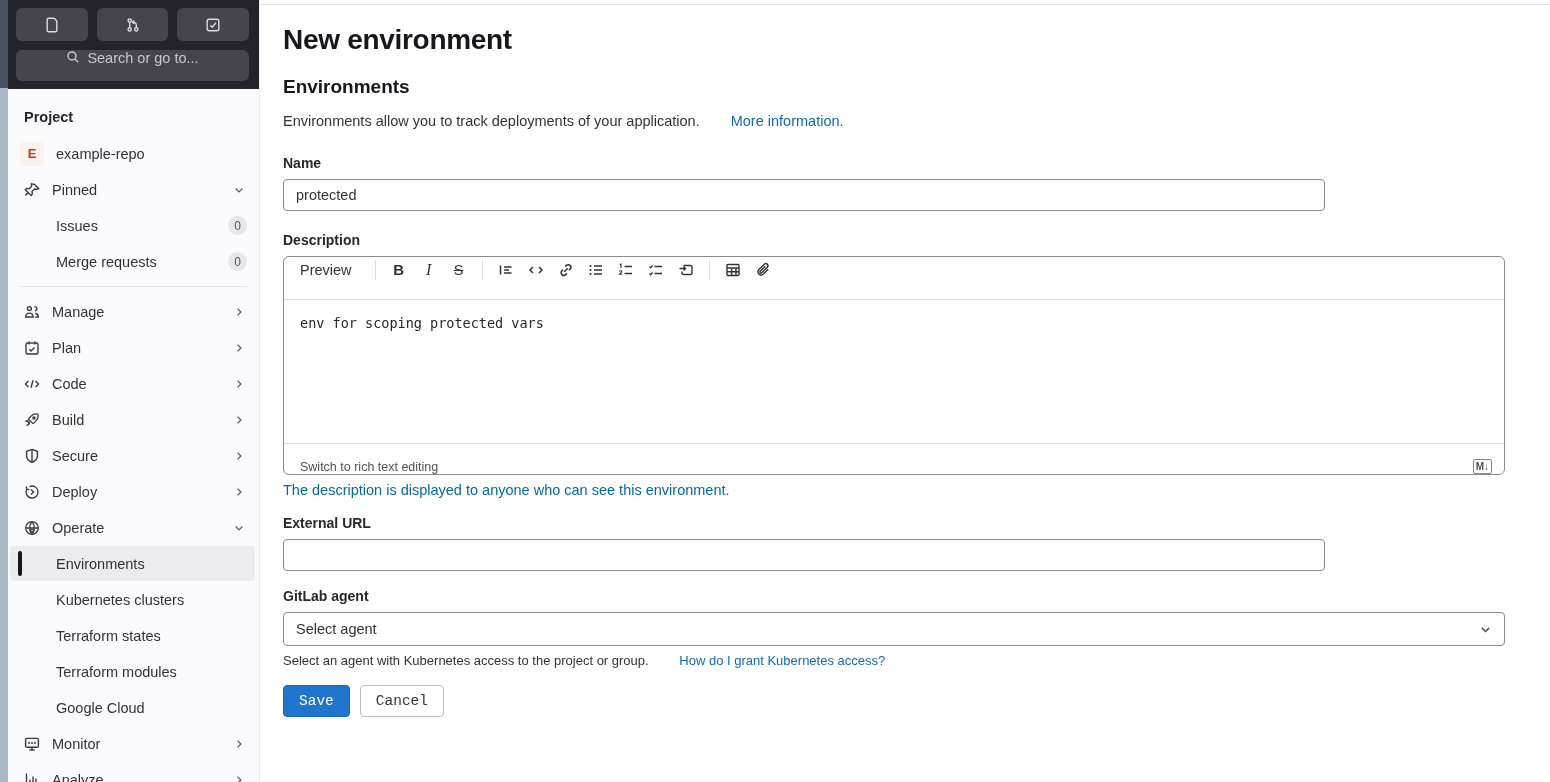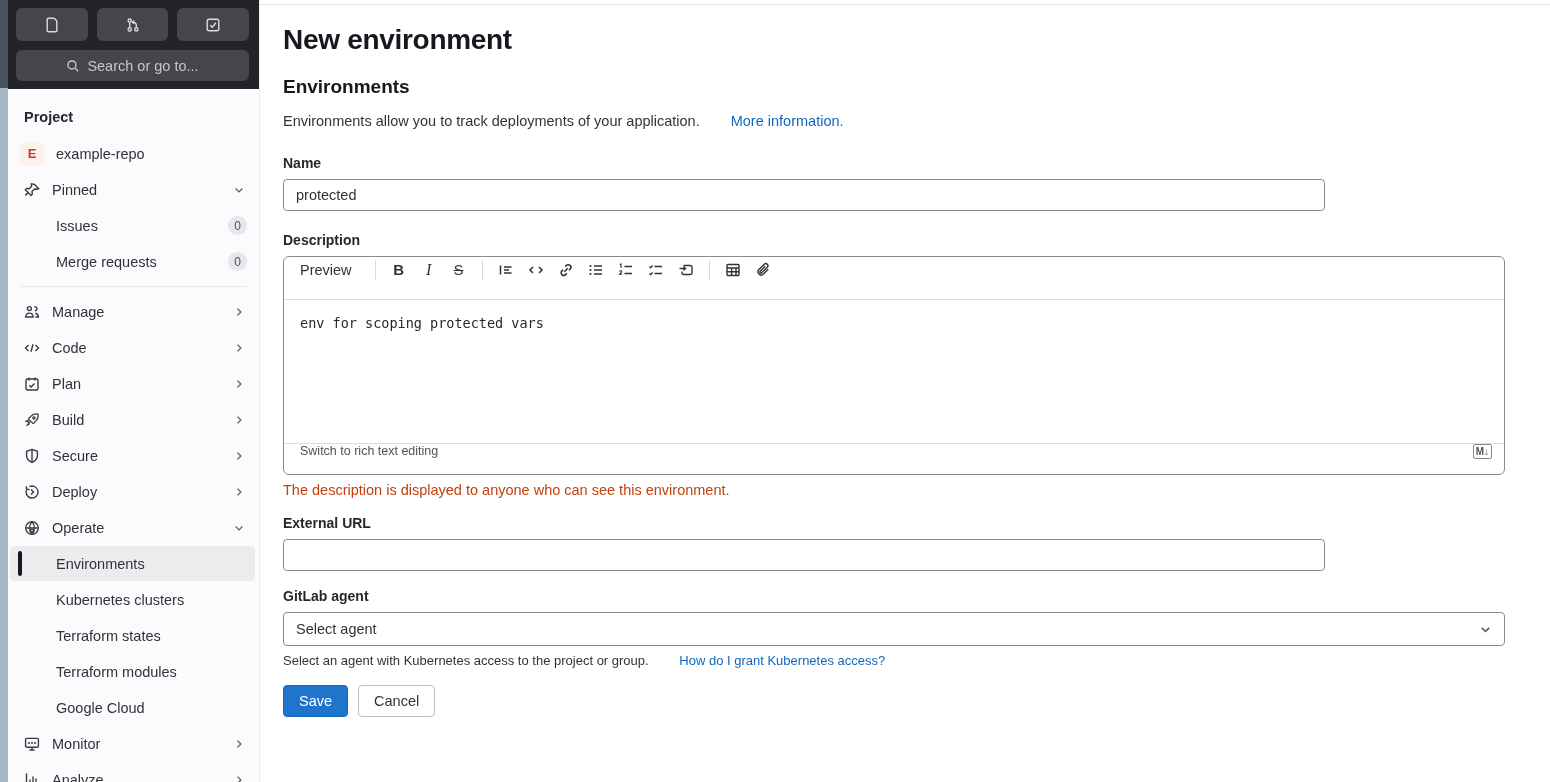--- a/index.html
+++ b/index.html
@@ -12,21 +12,21 @@
   .edge-strip { width:8px; height:782px; flex:0 0 8px;
     background:linear-gradient(to bottom, #47525e 0px, #47525e 88px, #a9b8c7 88px, #a9b8c7 100%); }
 
   
   .sidebar { width:252px; flex:0 0 252px; background:#fbfafd; display:flex; flex-direction:column;
     border-right:1px solid #ececef; }
   .sidebar-top { background:#242329; padding:8px 10px 8px 8px; }
   .topbar-buttons { display:flex; gap:9px; margin-bottom:9px; }
   .topbar-btn { flex:1; height:33px; background:#46454b; border-radius:6px;
     display:flex; align-items:center; justify-content:center; color:#dcdcde; cursor:pointer; }
-  .searchbar { height:31px; background:#46454b; border-radius:6px; display:flex; align-items:center;
+  .searchbar { height:31px; background:#46454b; border-radius:6px; display:flex; align-items:flex-start;
     justify-content:center; gap:7px; color:#c7c6ca; font-size:14.5px; cursor:pointer; }
 
   .sidebar-scroll { padding:6px 0 0 0; }
   .section-label { font-weight:bold; font-size:14.5px; color:#28272d; padding:14px 16px 10px 16px; }
 
   .side-row { display:flex; align-items:center; height:35px; padding:0 12px 0 16px; gap:12px;
     font-size:14.5px; color:#333238; cursor:pointer; position:relative; margin:1px 0; }
   .side-row .row-icon { width:16px; height:16px; flex:0 0 16px; color:#3b3a40; display:flex; }
   .side-row .row-label { flex:1; white-space:nowrap; overflow:hidden; }
   .side-row .chev { color:#626168; display:flex; margin-right:2px; }
@@ -64,37 +64,37 @@
   .md-preview-label { font-size:14.5px; color:#333238; margin-right:14px; cursor:pointer; }
   .tb-sep { width:1px; height:20px; background:#dcdcde; margin:0 7px; }
   .tb-btn { width:26px; height:26px; display:flex; align-items:center; justify-content:center;
     color:#333238; border-radius:4px; cursor:pointer; margin:0 1px; }
   .tb-glyph-b { font-weight:bold; font-size:15px; }
   .tb-glyph-i { font-style:italic; font-family:"Liberation Serif",serif; font-size:16px; }
   .tb-glyph-s { text-decoration:line-through; font-size:14.5px; }
   .md-body { display:block; width:100%; height:143px; border:none; resize:none; outline:none;
     font-family:"DejaVu Sans Mono", monospace; font-size:13.5px; color:#28272d;
     padding:13px 16px; line-height:1.5; }
-  .md-footer { display:flex; align-items:flex-start; justify-content:space-between; height:31px;
+  .md-footer { display:flex; align-items:flex-end; justify-content:space-between; height:31px;
     border-top:1px solid #dcdcde; padding:0 12px 0 16px; }
   .md-footer-link { font-size:12.5px; color:#535158; cursor:pointer; }
   .md-badge { font-size:10px; font-weight:bold; color:#535158; border:1px solid #89888d;
     border-radius:2px; padding:0 2px; line-height:13px; cursor:pointer; }
-  .help-text { font-size:14.5px; color:#c2410c; margin-bottom:17px; }
+  .help-text { font-size:14.5px; color:#0369a1; margin-bottom:17px; }
 
   
   .select-box { width:1222px; height:20px; border:1px solid #8a8a8f; border-radius:4px;
     display:flex; align-items:center; justify-content:space-between; padding:16px 12px;
     font-size:14.5px; color:#333238; cursor:pointer; background:#fff; }
   .select-box .chev { color:#535158; display:flex; }
   .agent-help { font-size:13px; color:#333238; margin:7px 0 17px 0; }
 
   .actions { display:flex; gap:10px; margin-top:7px; }
   .btn { height:32px; border-radius:4px; font-size:14.5px; padding:0 15px; cursor:pointer;
-    display:flex; align-items:center; font-family:Liberation Sans, sans-serif; }
+    display:flex; align-items:center; font-family:Liberation Mono, monospace; }
   .btn-primary { background:#1f75cb; border:1px solid #1868b8; color:#fff; }
   .btn-default { background:#fff; border:1px solid #bfbfc3; color:#333238; }
 
   svg { display:block; }
 </style>
 </head>
 <body>
 
 <div class="app">
   <div class="edge-strip"></div>
@@ -185,39 +185,39 @@
         <span class="chev">
           <svg width="12" height="12" viewBox="0 0 16 16" fill="none" stroke="currentColor" stroke-width="1.8">
               <path d="M6 3.5L10.5 8 6 12.5"></path>
             </svg>
         </span>
       </div>
 
       <div class="side-row">
         <span class="row-icon">
           <svg width="16" height="16" viewBox="0 0 16 16" fill="none" stroke="currentColor" stroke-width="1.4">
-            <path d="M4.5 5L1.5 8l3 3M11.5 5l3 3-3 3M9 4.2L7 11.8"></path>
-          </svg>
-        </span>
-        <span class="row-label">Code</span>
-        <span class="chev">
-          <svg width="12" height="12" viewBox="0 0 16 16" fill="none" stroke="currentColor" stroke-width="1.8">
-              <path d="M6 3.5L10.5 8 6 12.5"></path>
-            </svg>
-        </span>
-      </div>
-
-      <div class="side-row">
-        <span class="row-icon">
-          <svg width="16" height="16" viewBox="0 0 16 16" fill="none" stroke="currentColor" stroke-width="1.4">
             <rect x="2" y="3" width="12" height="11" rx="1.5"></rect>
               <path d="M5 1.5v3M11 1.5v3M5.3 9.3l1.8 1.8 3.4-3.6"></path>
           </svg>
         </span>
         <span class="row-label">Plan</span>
+        <span class="chev">
+          <svg width="12" height="12" viewBox="0 0 16 16" fill="none" stroke="currentColor" stroke-width="1.8">
+              <path d="M6 3.5L10.5 8 6 12.5"></path>
+            </svg>
+        </span>
+      </div>
+
+      <div class="side-row">
+        <span class="row-icon">
+          <svg width="16" height="16" viewBox="0 0 16 16" fill="none" stroke="currentColor" stroke-width="1.4">
+            <path d="M4.5 5L1.5 8l3 3M11.5 5l3 3-3 3M9 4.2L7 11.8"></path>
+          </svg>
+        </span>
+        <span class="row-label">Code</span>
         <span class="chev">
           <svg width="12" height="12" viewBox="0 0 16 16" fill="none" stroke="currentColor" stroke-width="1.8">
               <path d="M6 3.5L10.5 8 6 12.5"></path>
             </svg>
         </span>
       </div>
 
       <div class="side-row">
         <span class="row-icon">
           <svg width="16" height="16" viewBox="0 0 16 16" fill="none" stroke="currentColor" stroke-width="1.3">

